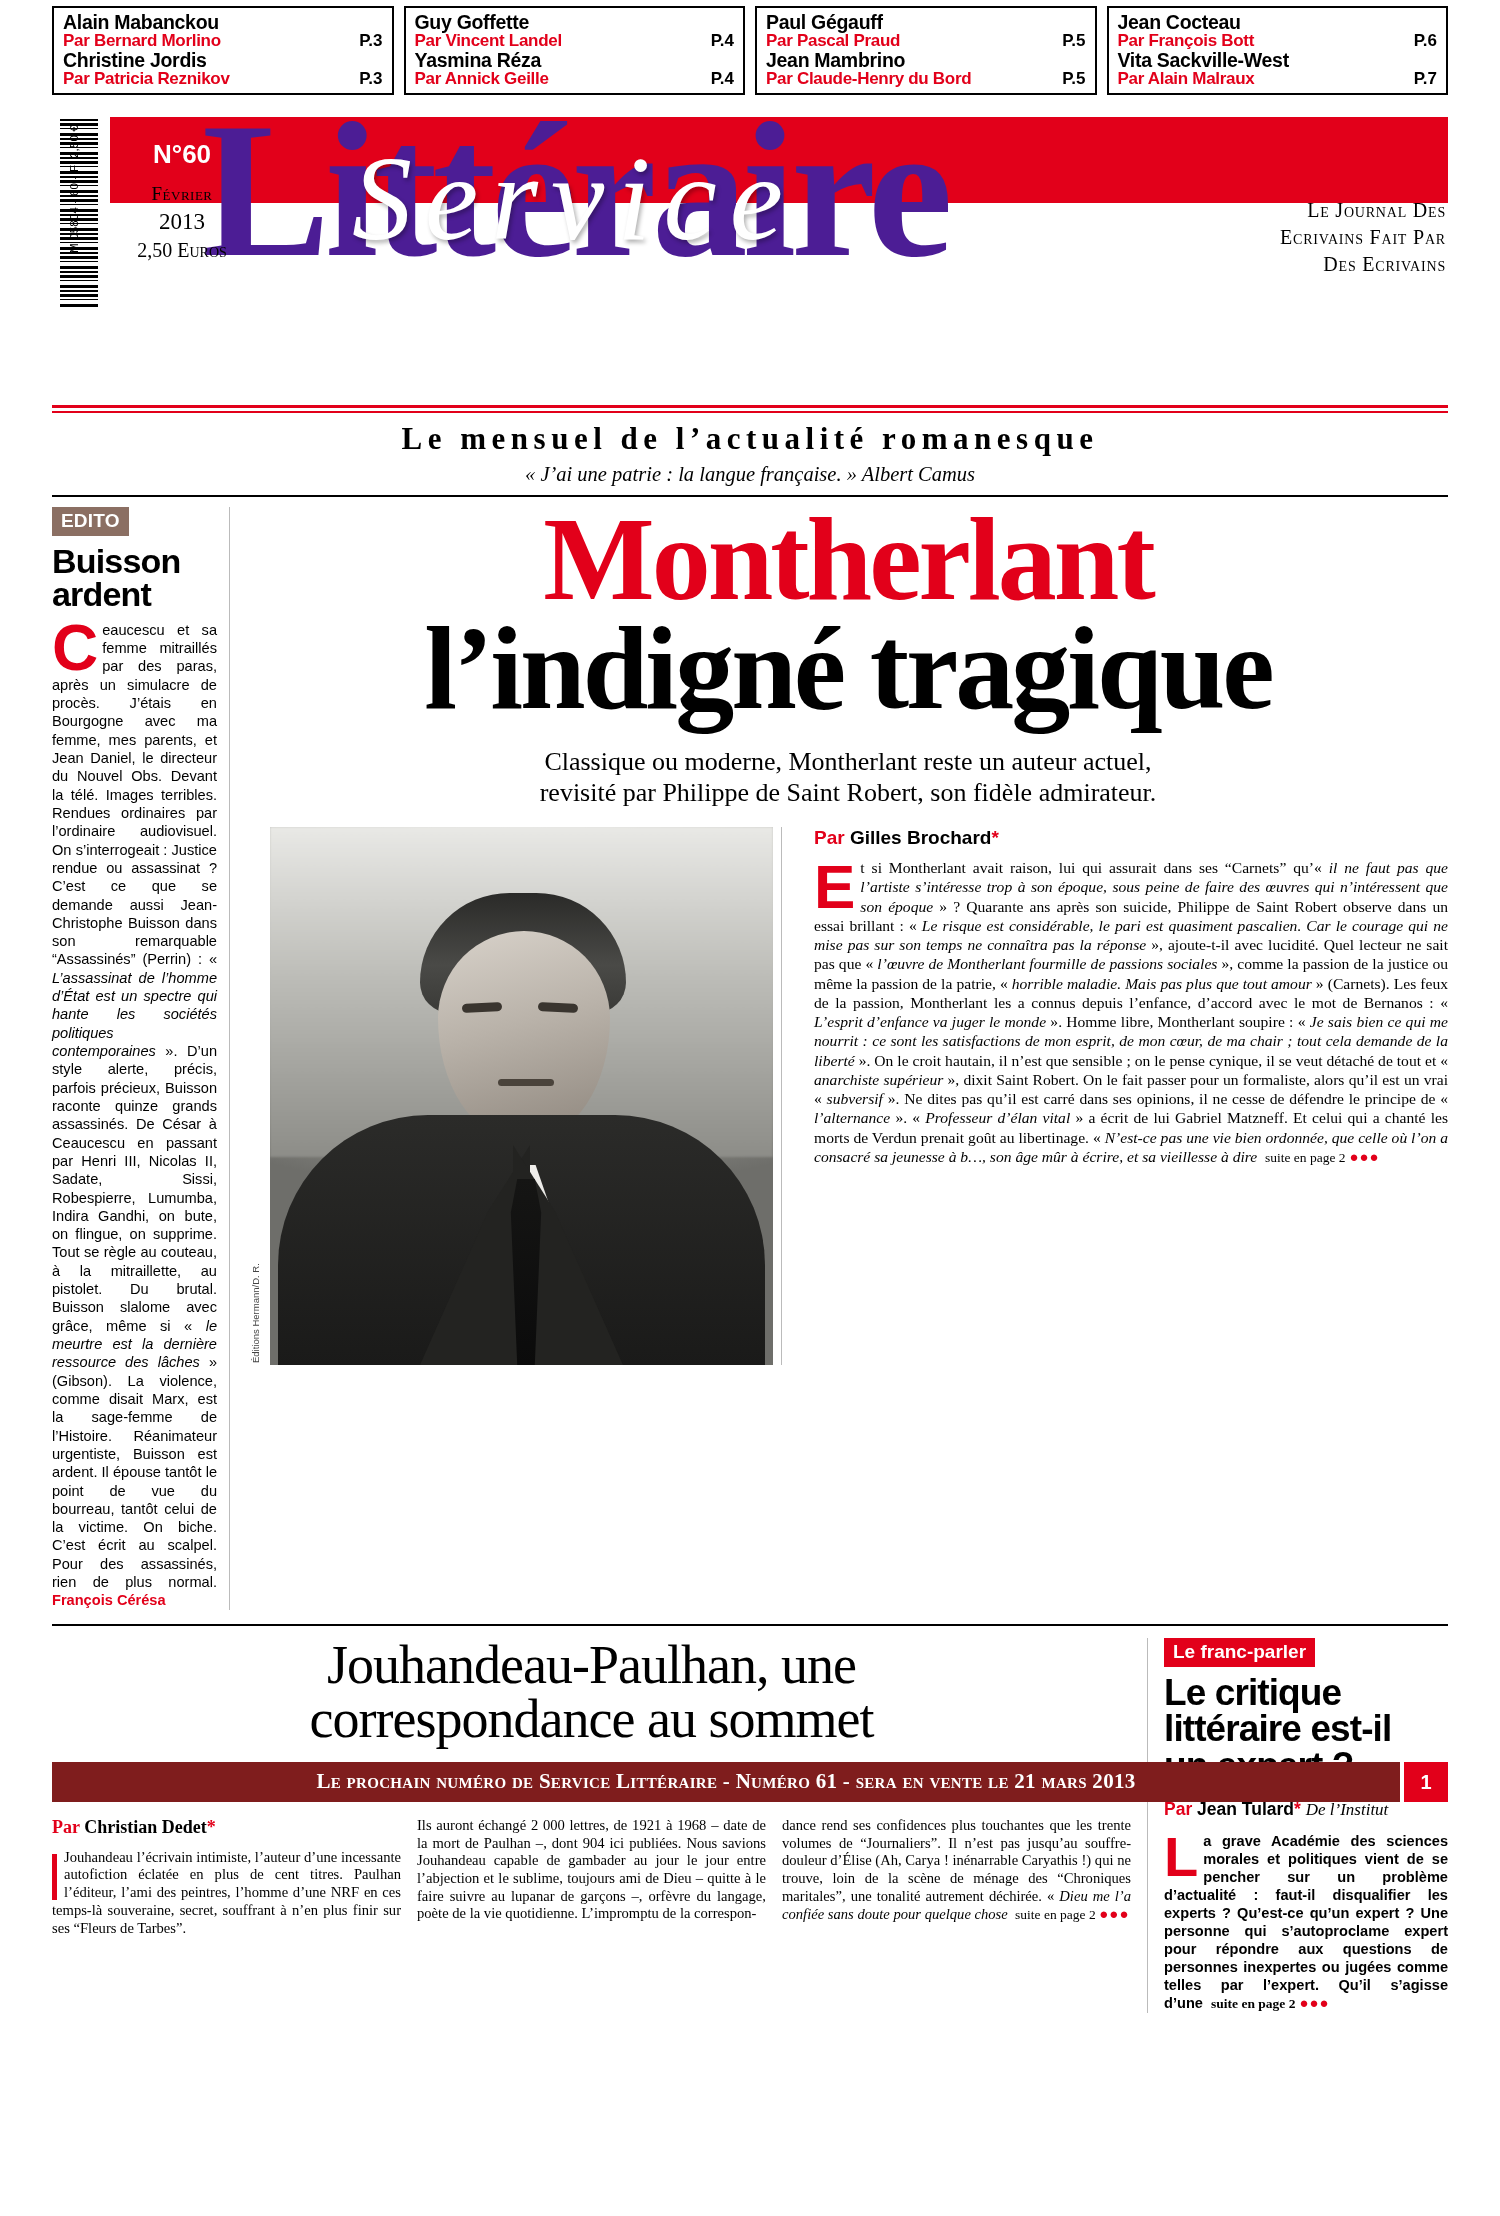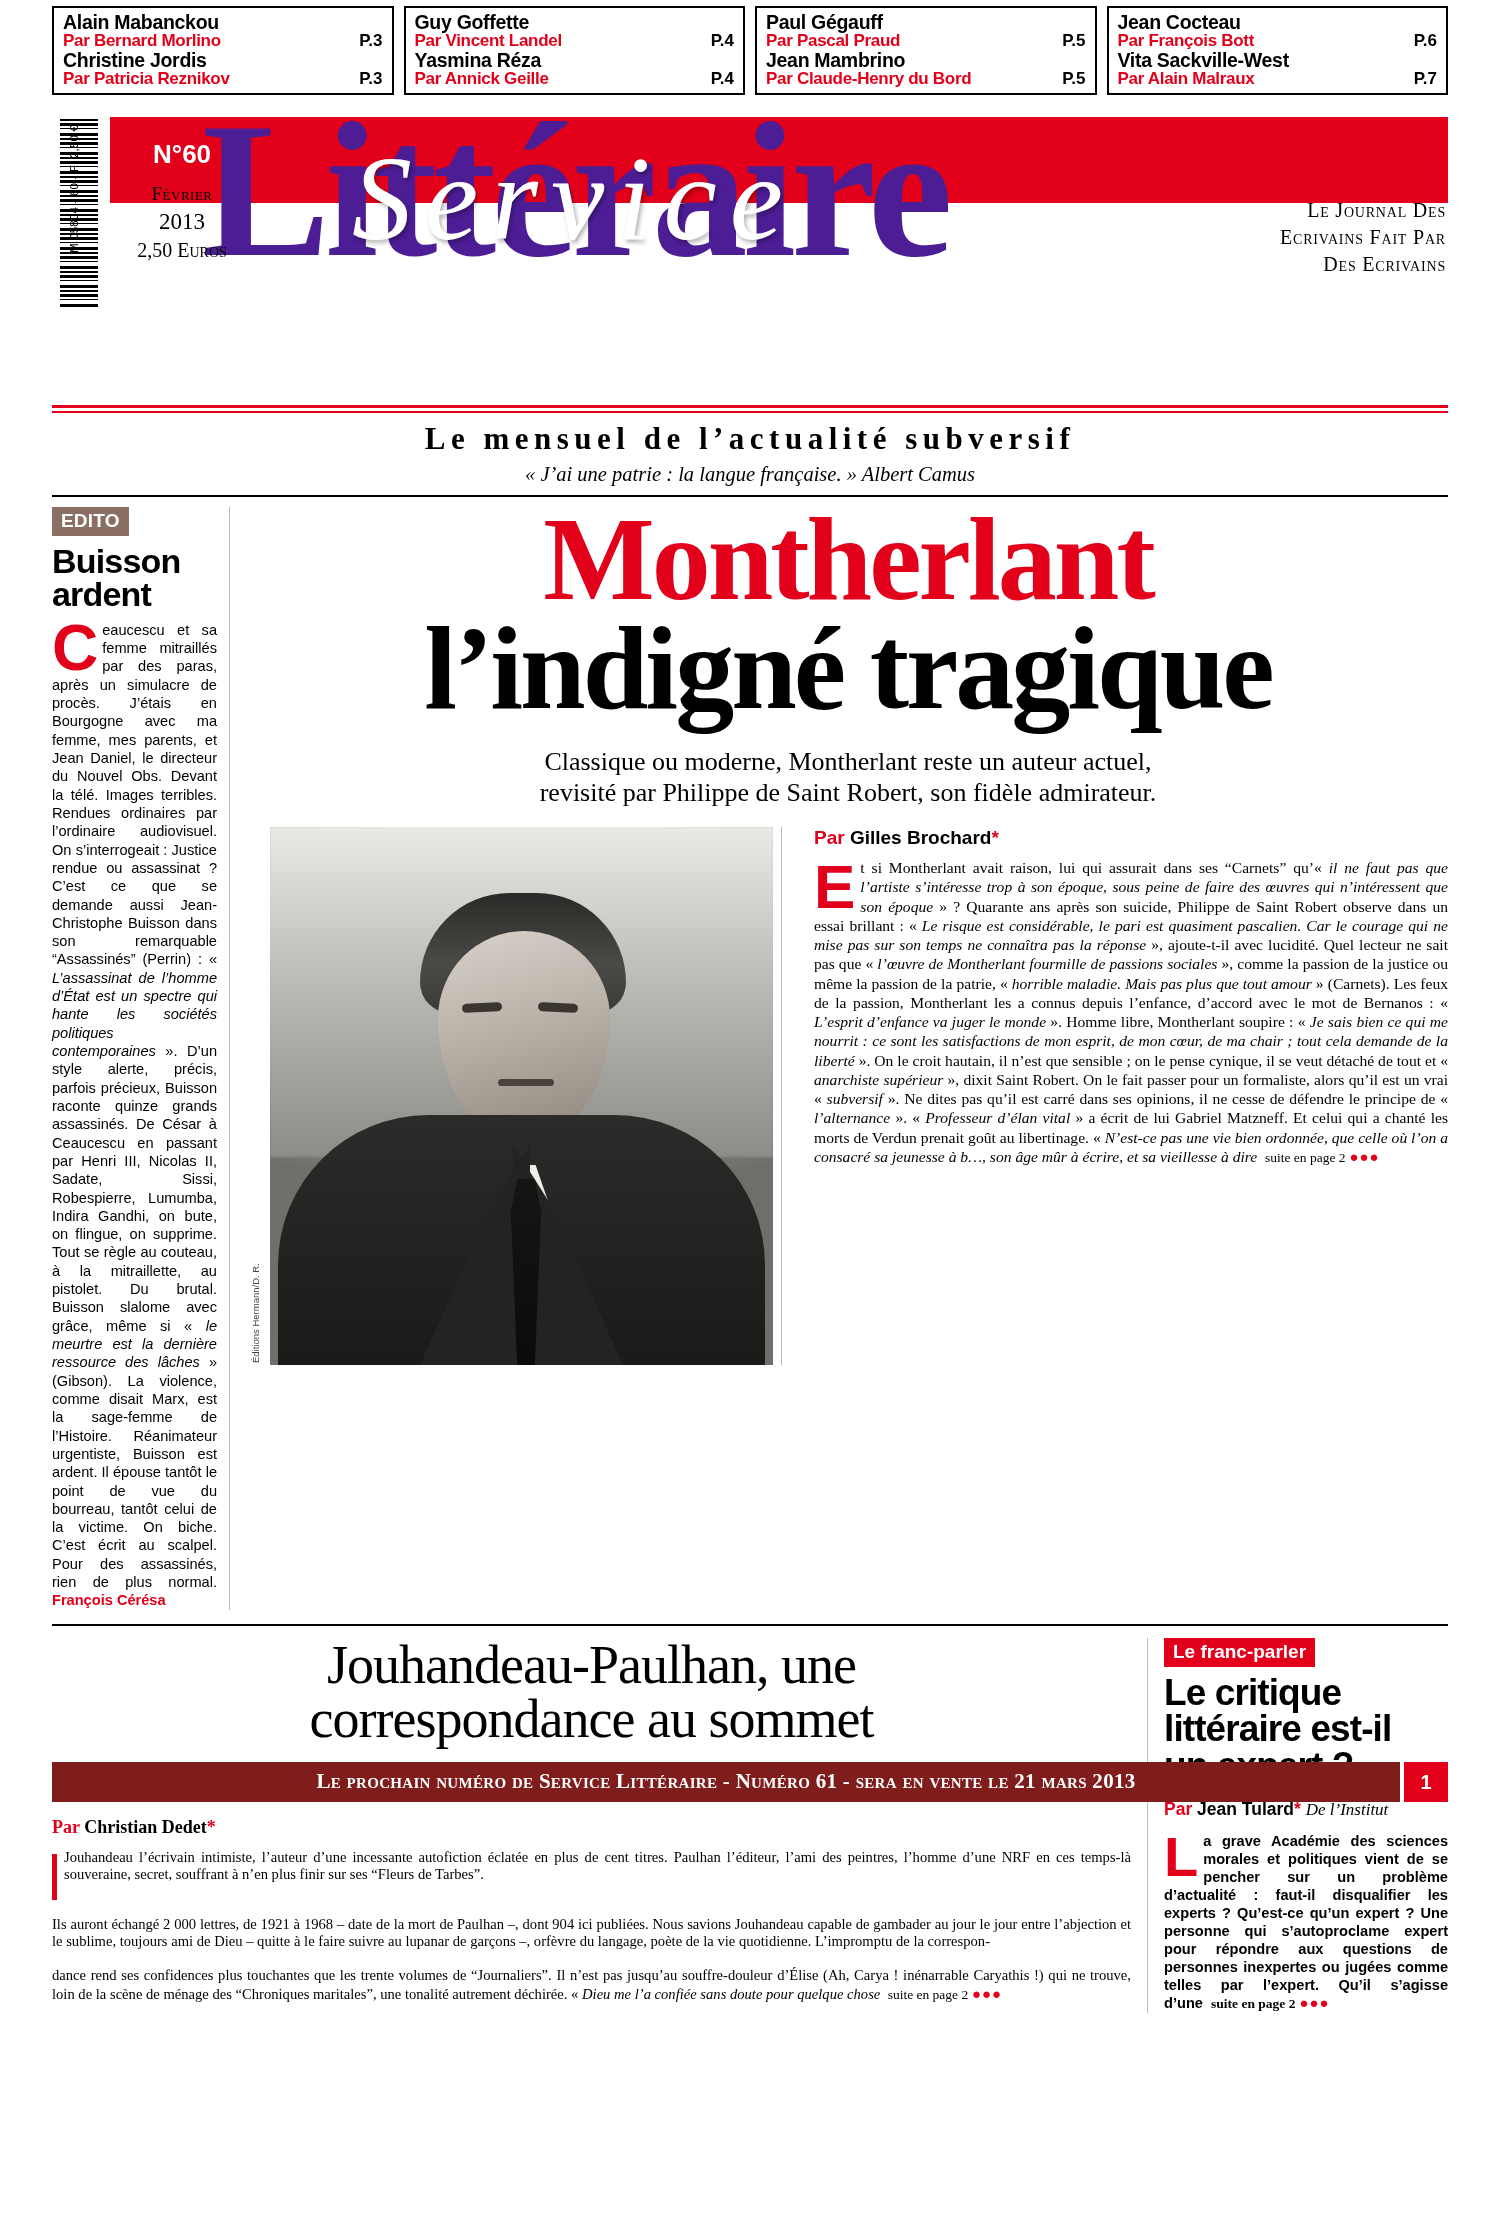--- a/index.html
+++ b/index.html
@@ -206,21 +206,21 @@
   .b-right { width:300px; padding-left:16px; }
 
   .b-head {
     font-family:"Liberation Serif", serif; font-size:54px; line-height:1.00;
     text-align:center; letter-spacing:-1px;
   }
   .b-stand {
     font-family:"Liberation Serif", serif; font-size:18px; line-height:1.2;
     text-align:center; margin-top:14px;
   }
-  .b-cols { display:flex; gap:16px; margin-top:14px;flex-direction:column; }
+  .b-cols { display:flex; gap:16px; margin-top:14px; }
   .b-col { flex:1; font-family:"Liberation Serif", serif; font-size:14.6px;
      line-height:1.215; text-align:justify; hyphens:auto; -webkit-hyphens:auto; }
   .b-col .dropbar {
     float:left; width:5px; height:46px; background:#E2001A; margin:5px 7px 0 0;
   }
   .b-byline { font-size:18px; font-weight:bold; margin-bottom:10px; }
   .b-byline .par { color:#E2001A; }
 
   .fp-tag { background:#E2001A; color:#fff; font-weight:bold; font-size:19px;
     padding:3px 9px 4px 9px; display:inline-block; }
@@ -343,21 +343,21 @@
 
     <div class="journal-tag">
       <div>Le Journal Des</div>
       <div>Ecrivains Fait Par</div>
       <div>Des Ecrivains</div>
     </div>
   </div>
 
   <div class="rule-double"></div>
   <div class="rule-double2"></div>
-  <div class="tagline">Le mensuel de l’actualité subversif</div>
+  <div class="tagline">Le mensuel de l’actualité romanesque</div>
   <div class="quote">« J’ai une patrie : la langue française. » Albert Camus</div>
   <div class="rule-black"></div>
 
   <div class="main">
 
     <div class="col-edito">
       <div class="edito-tag">EDITO</div>
       <div class="edito-title">
         <div>Buisson</div>
         <div>ardent</div>

